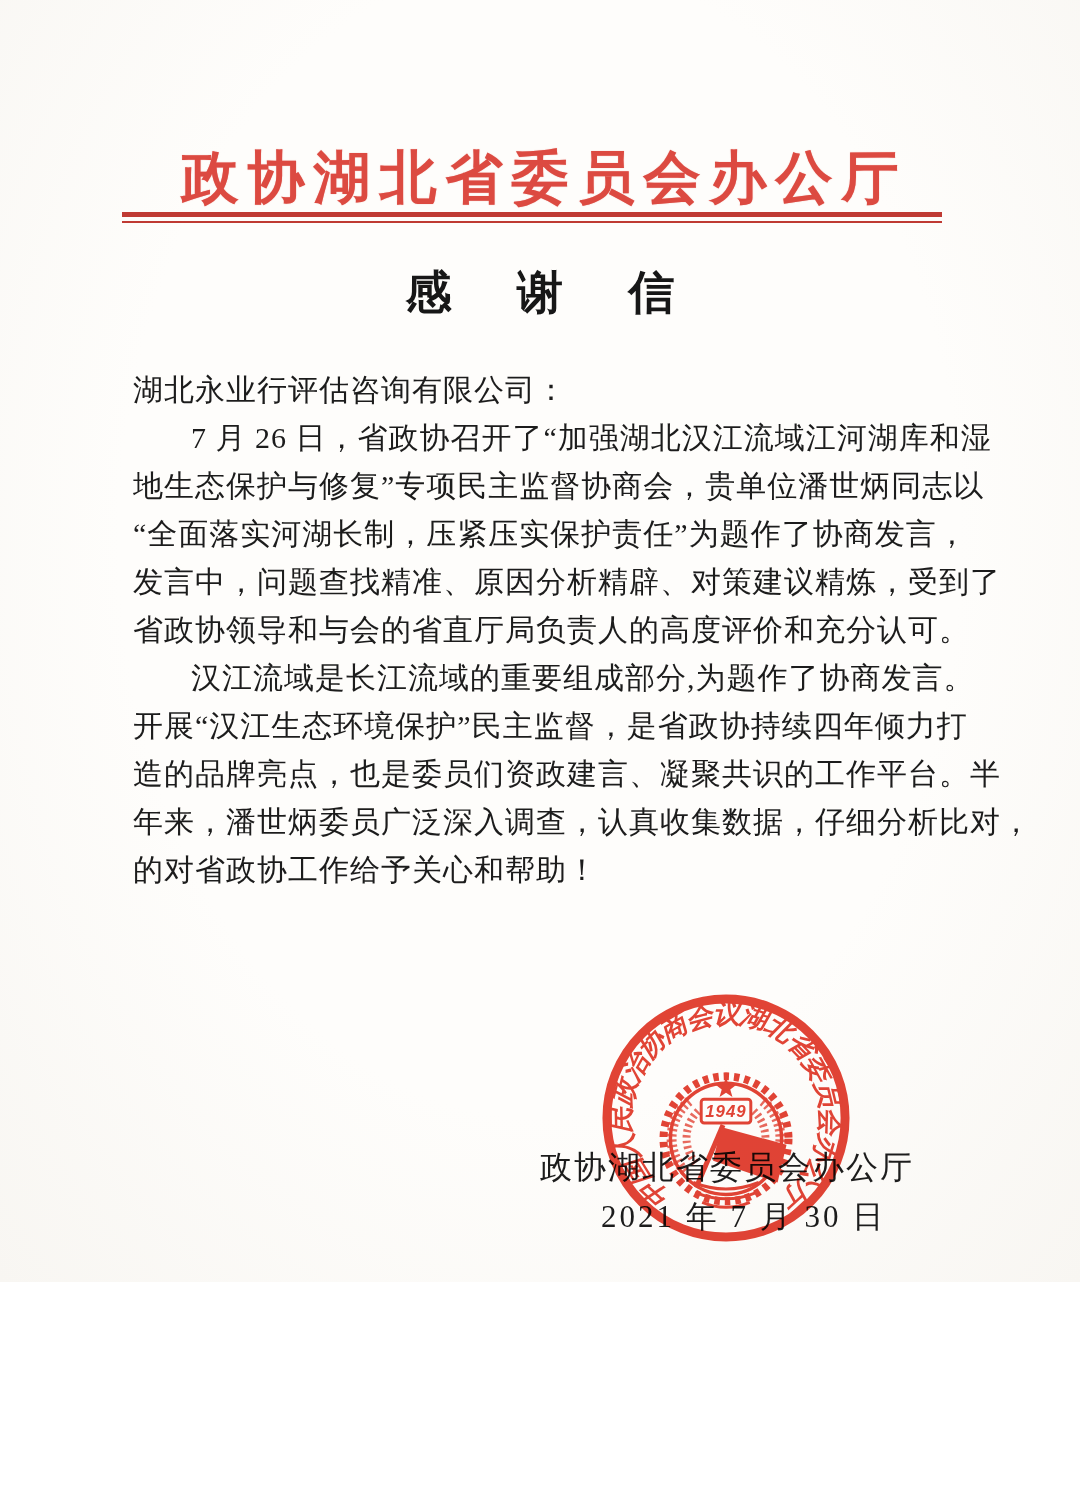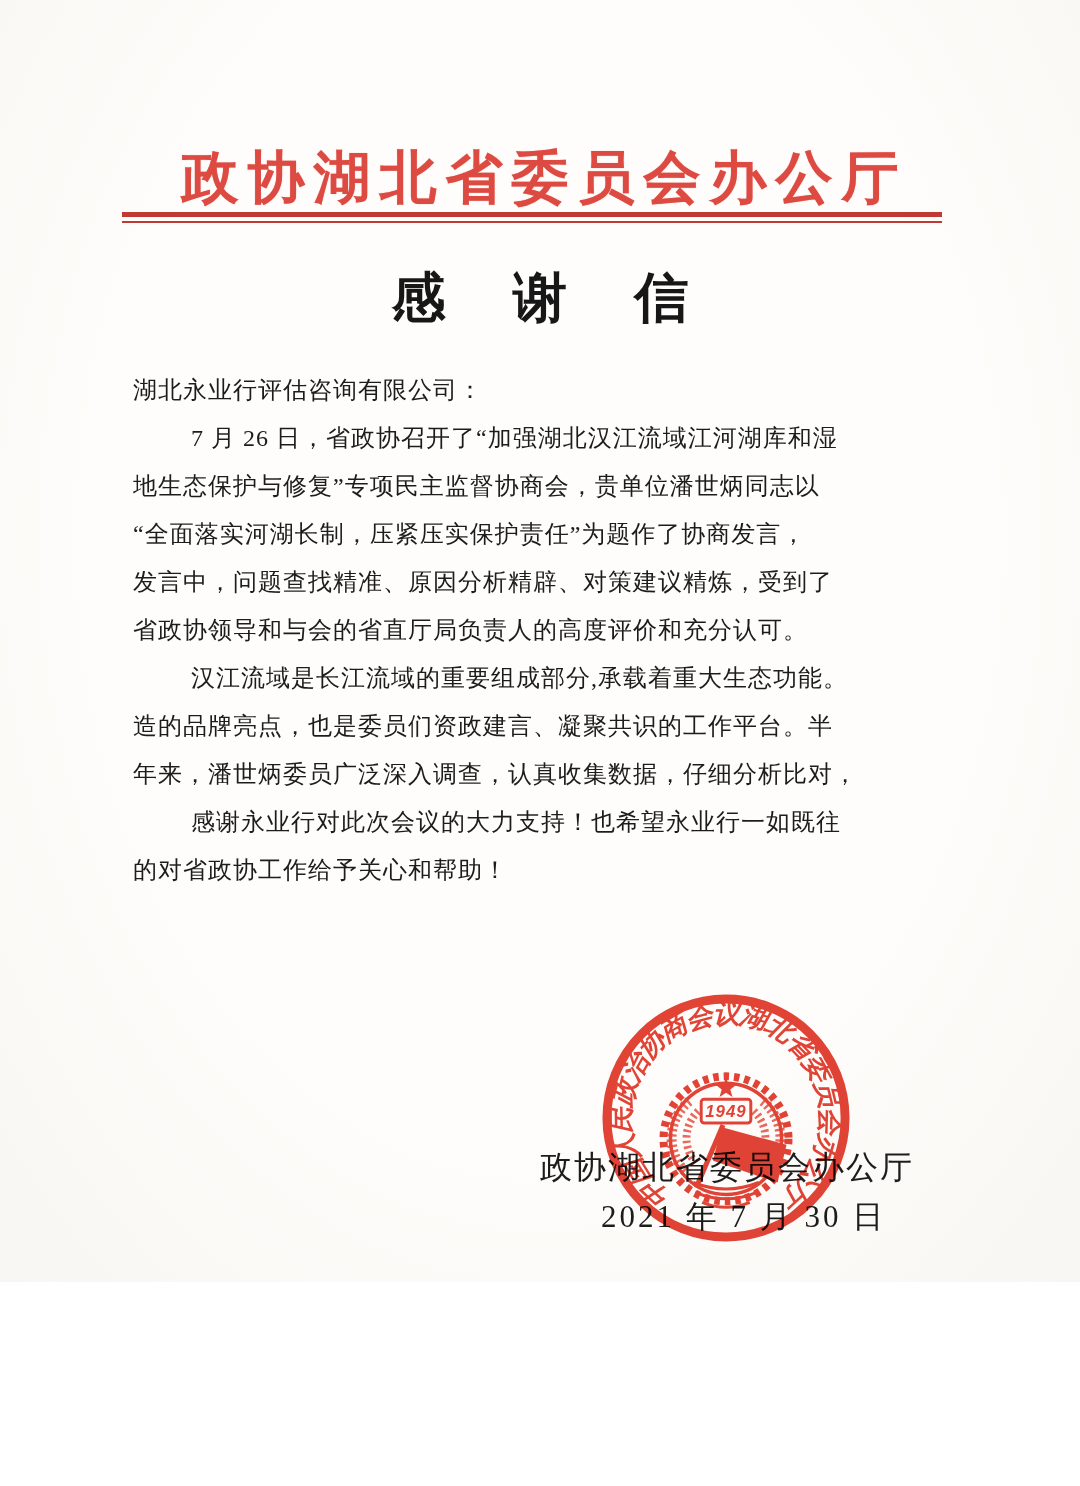--- a/index.html
+++ b/index.html
@@ -23,28 +23,28 @@
     white-space:nowrap;
   }
   .rule{position:absolute;left:122px;width:820px;background:#bf3a33;}
   .rule-top-thick{top:212px;height:5px;}
   .rule-top-thin{top:221px;height:2px;}
   .rule-bottom-thin{top:1348px;height:2px;background:#b24039;}
   .rule-bottom-thick{top:1355px;height:6px;background:#c13b33;}
   
   .doc-title{
     position:absolute;top:262px;left:0;width:100%;
-    text-align:center;font-size:54px;font-weight:bold;color:#171717;
+    text-align:center;font-size:46px;font-weight:bold;color:#171717;
     letter-spacing:27px;padding-left:27px;box-sizing:border-box;
     white-space:nowrap;
   }
   
   .letter-body{
     position:absolute;top:366px;left:133px;width:826px;
-    font-size:24px;color:#1c1c1c;
+    font-size:30px;color:#1c1c1c;
   }
   .line{height:48px;line-height:48px;white-space:nowrap;letter-spacing:1px;}
   .line.indent{padding-left:58px;}
   
   .signature{
     position:absolute;top:1146px;left:540px;
     font-size:32px;color:#1c1c1c;letter-spacing:2px;white-space:nowrap;
   }
   .sig-date{
     position:absolute;top:1196px;left:601px;
@@ -70,24 +70,24 @@
 
   <div class="doc-title">感 谢 信</div>
 
   <div class="letter-body">
       <div class="line">湖北永业行评估咨询有限公司：</div>
       <div class="line indent">7 月 26 日，省政协召开了“加强湖北汉江流域江河湖库和湿</div>
       <div class="line">地生态保护与修复”专项民主监督协商会，贵单位潘世炳同志以</div>
       <div class="line">“全面落实河湖长制，压紧压实保护责任”为题作了协商发言，</div>
       <div class="line">发言中，问题查找精准、原因分析精辟、对策建议精炼，受到了</div>
       <div class="line">省政协领导和与会的省直厅局负责人的高度评价和充分认可。</div>
-      <div class="line indent">汉江流域是长江流域的重要组成部分,承载着重大生态功能。</div>
+      <div class="line indent">汉江流域是长江流域的重要组成部分,为题作了协商发言。</div>
+      <div class="line">开展“汉江生态环境保护”民主监督，是省政协持续四年倾力打</div>
       <div class="line">造的品牌亮点，也是委员们资政建言、凝聚共识的工作平台。半</div>
       <div class="line">年来，潘世炳委员广泛深入调查，认真收集数据，仔细分析比对，</div>
-      <div class="line indent">感谢永业行对此次会议的大力支持！也希望永业行一如既往</div>
       <div class="line">的对省政协工作给予关心和帮助！</div>
     </div>
 
   <div class="signature">政协湖北省委员会办公厅</div>
   <div class="sig-date">2021 年 7 月 30 日</div>
 
   <div class="seal">
     <svg viewBox="0 0 258 258" xmlns="http://www.w3.org/2000/svg">
       <g fill="none" stroke="#e13a2b">
 

